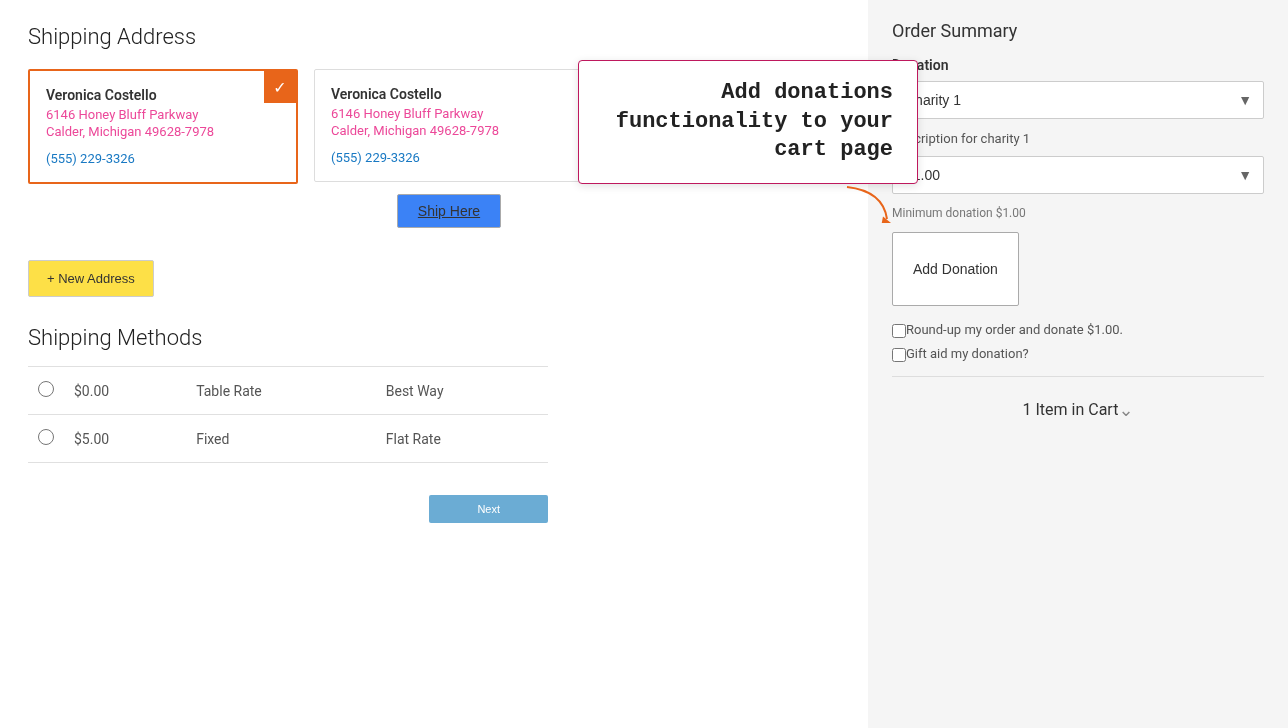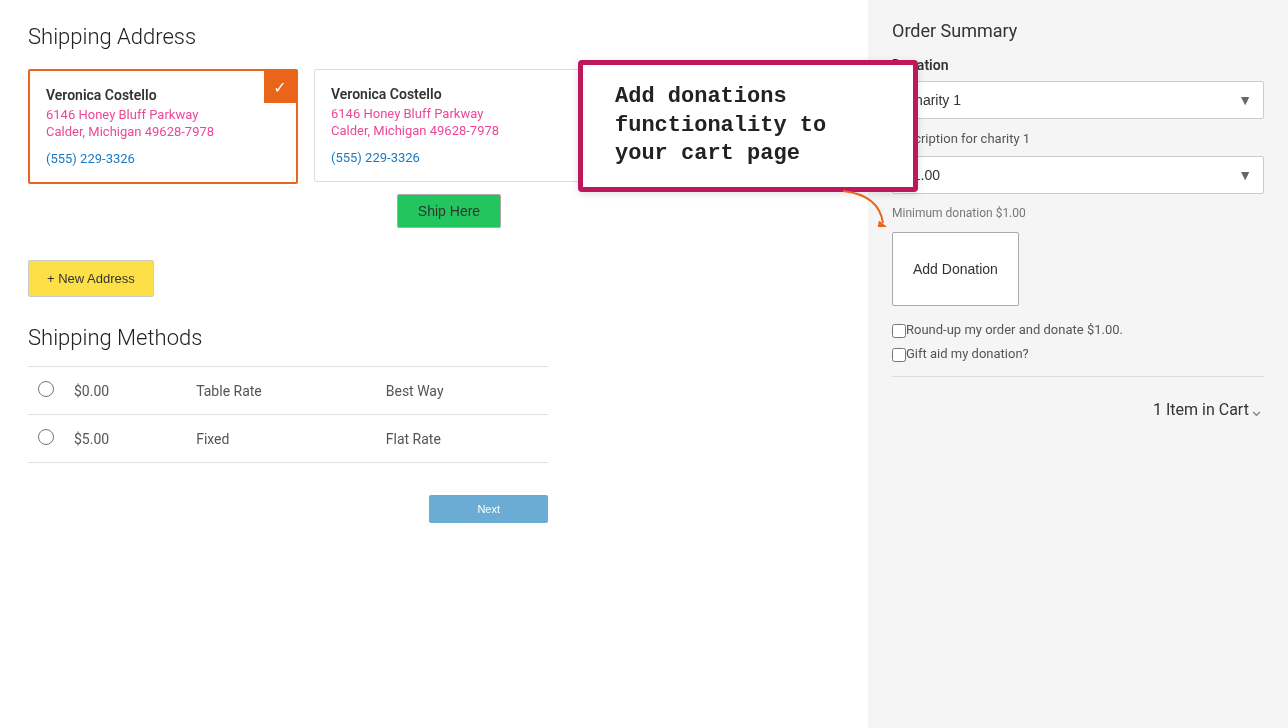--- a/index.html
+++ b/index.html
@@ -92,28 +92,29 @@
       font-size: 13px;
     }
 
     .second-card-block {
       display: flex;
       flex-direction: column;
       gap: 12px;
     }
 
     .btn-ship-here {
-      background: #22c55e;
+      background: #3b82f6;
       border: 1px solid #aaa;
       color: #333;
       padding: 8px 20px;
       font-size: 14px;
       cursor: pointer;
       border-radius: 2px;
       align-self: center;
+      text-decoration: underline;
     }
 
     .btn-new-address {
       background: #fde047;
       border: 1px solid #ccc;
       color: #333;
       padding: 10px 18px;
       font-size: 13px;
       cursor: pointer;
       border-radius: 2px;
@@ -271,47 +272,48 @@
 
     .divider {
       border: none;
       border-top: 1px solid #ddd;
       margin: 14px 0;
     }
 
     .cart-row {
       display: flex;
       align-items: center;
-      justify-content: flex-end;
+      justify-content: center;
       padding: 8px 0;
     }
 
     .cart-label {
       font-size: 16px;
       font-weight: 400;
       color: #333;
     }
 
     .cart-chevron {
       font-size: 18px;
       color: #888;
     }
 
     
     .tooltip-bubble {
       position: absolute;
       top: 60px;
       left: -290px;
       background: #fff;
-      border: 5px solid #be185d;
+      border: 1px solid #be185d;
       border-radius: 4px;
-      padding: 18px 32px;
+      padding: 18px 24px;
       width: 340px;
       box-shadow: 0 2px 8px rgba(0,0,0,0.12);
       z-index: 10;
+      text-align: right;
     }
 
     .tooltip-text {
       font-size: 22px;
       font-weight: 700;
       color: #222;
       line-height: 1.3;
       font-family: 'Courier New', monospace;
     }
 

